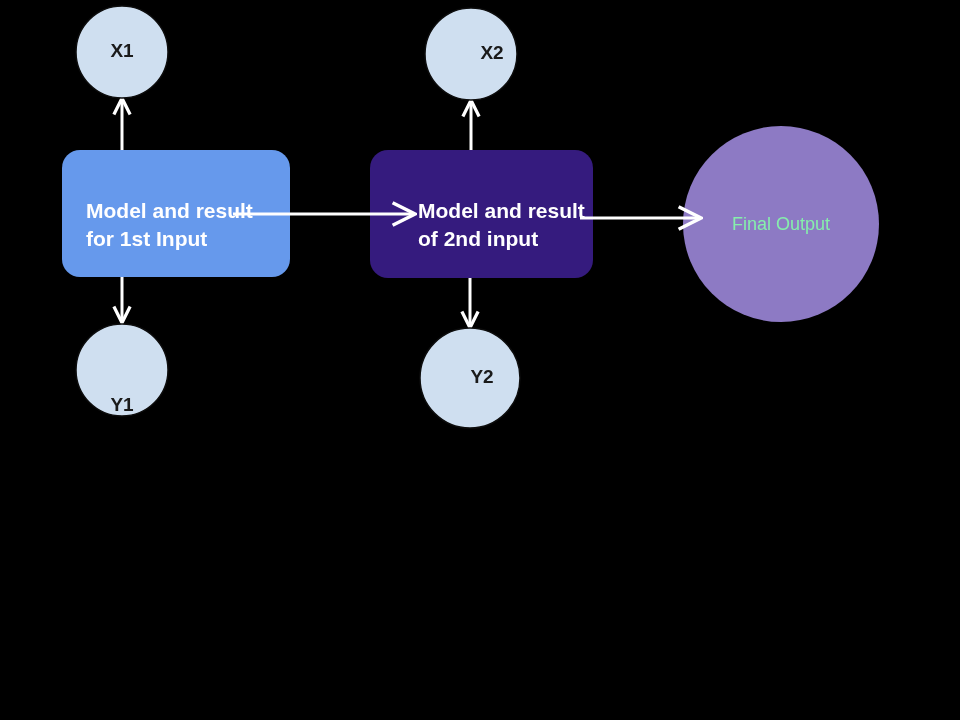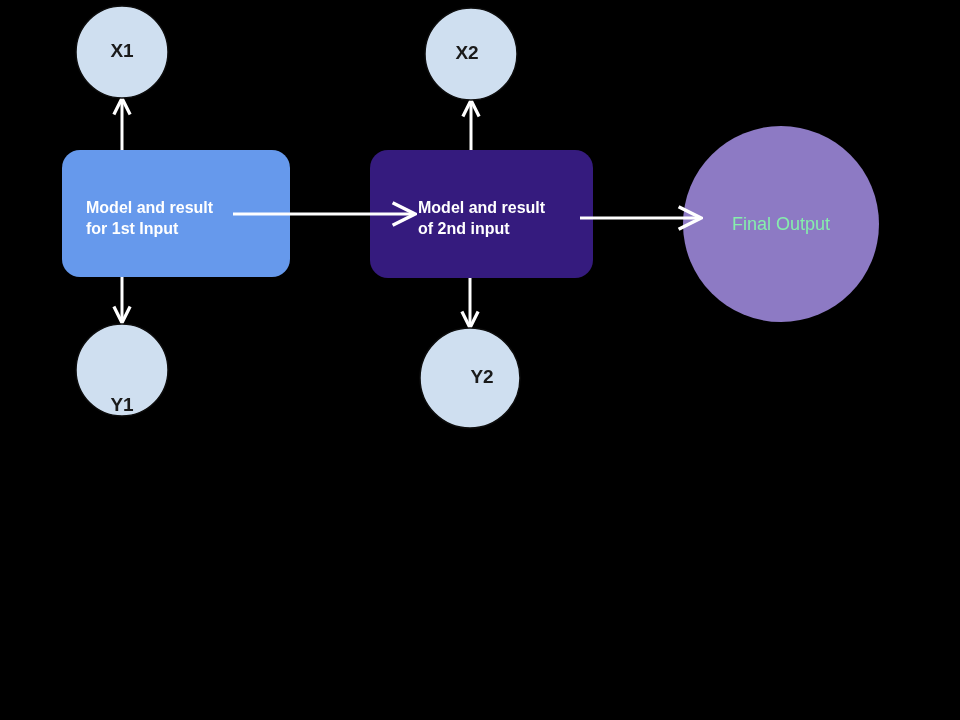--- a/index.html
+++ b/index.html
@@ -31,21 +31,21 @@
   }
   
   .var-label {
     font-size: 19px;
     font-weight: bold;
     color: #1a1a1a;
     text-align: center;
   }
   
   .box-label {
-    font-size: 16px;
+    font-size: 21px;
     font-weight: bold;
     color: #ffffff;
     line-height: 1.33;
     text-align: left;
   }
   
   .final-label {
     font-size: 18px;
     font-weight: normal;
     color: #86efac;
@@ -112,21 +112,21 @@
       <line x1="233" y1="214" x2="414" y2="214" stroke="#ffffff" stroke-width="3" marker-end="url(#arrow-open)"></line>
     </g>
 
     <g>
       <line x1="580" y1="218" x2="700" y2="218" stroke="#ffffff" stroke-width="3" marker-end="url(#arrow-open)"></line>
     </g>
   </svg>
 
   <div class="node-label var-label" style="left:92px; top:40px; width:60px;">X1</div>
 
-  <div class="node-label var-label" style="left:437px; top:42px; width:60px;text-align:center;">X2</div>
+  <div class="node-label var-label" style="left:462px; top:42px; width:60px;text-align:center;">X2</div>
 
   <div class="node-label var-label" style="left:92px; top:358px; width:60px;margin-top:36px;">Y1</div>
 
   <div class="node-label var-label" style="left:452px; top:366px; width:60px;">Y2</div>
 
   <div class="node-label box-label" style="left:86px; top:197px; width:200px;">Model and result
 for 1st Input</div>
 
   <div class="node-label box-label" style="left:418px; top:197px; width:200px;">Model and result
 of 2nd input</div>

